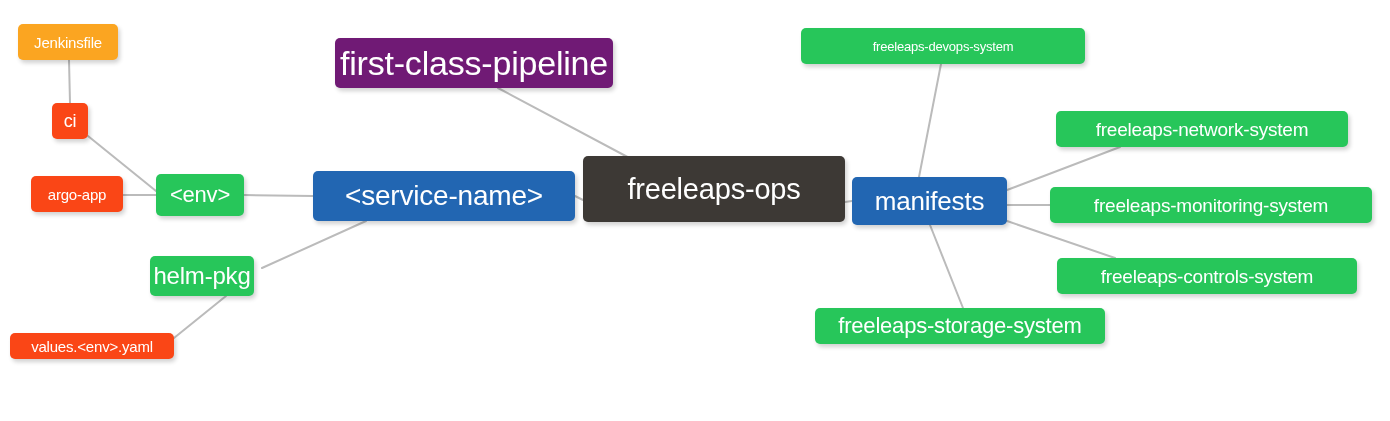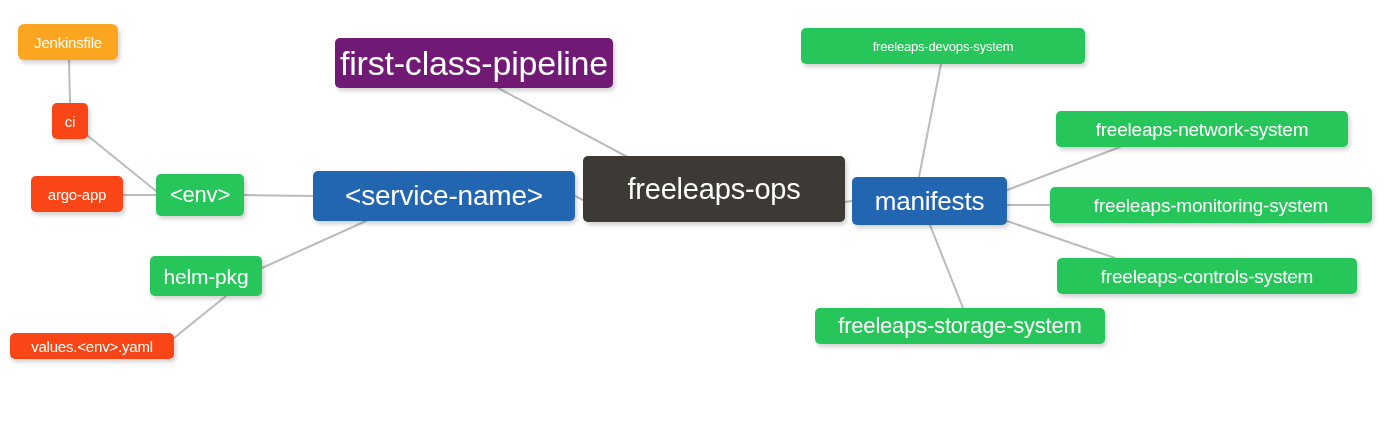--- a/index.html
+++ b/index.html
@@ -51,33 +51,33 @@
       <line x1="575" y1="196" x2="583" y2="200" stroke="#bbbbbb" stroke-width="2" stroke-linecap="round"></line>
       <line x1="498" y1="88" x2="652" y2="170" stroke="#bbbbbb" stroke-width="2" stroke-linecap="round"></line>
       <line x1="845" y1="202" x2="852" y2="201" stroke="#bbbbbb" stroke-width="2" stroke-linecap="round"></line>
       <line x1="919" y1="177" x2="941" y2="64" stroke="#bbbbbb" stroke-width="2" stroke-linecap="round"></line>
       <line x1="1007" y1="190" x2="1120" y2="147" stroke="#bbbbbb" stroke-width="2" stroke-linecap="round"></line>
       <line x1="1007" y1="205" x2="1050" y2="205" stroke="#bbbbbb" stroke-width="2" stroke-linecap="round"></line>
       <line x1="1007" y1="221" x2="1115" y2="258" stroke="#bbbbbb" stroke-width="2" stroke-linecap="round"></line>
       <line x1="930" y1="225" x2="963" y2="308" stroke="#bbbbbb" stroke-width="2" stroke-linecap="round"></line>
     </svg>
   <div id="nodes">
-      <div class="node" style="left: 18px; top: 24px; width: 100px; height: 36px; background: rgb(251, 165, 33); font-size: 15px; border-radius: 6px;">
+      <div class="node" style="left: 18px; top: 24px; width: 100px; height: 36px; background: rgb(251, 165, 33); font-size: 15px;">
         <span>Jenkinsfile</span>
       </div>
-      <div class="node" style="left: 52px; top: 103px; width: 36px; height: 36px; background: rgb(250, 70, 22); font-size: 15px; align-items: center;">
+      <div class="node" style="left: 52px; top: 103px; width: 36px; height: 36px; background: rgb(250, 70, 22); font-size: 18px; align-items: center;">
         <span>ci</span>
       </div>
       <div class="node" style="left: 31px; top: 176px; width: 92px; height: 36px; background: rgb(250, 70, 22); font-size: 15px; align-items: center;">
         <span>argo-app</span>
       </div>
       <div class="node" style="left: 156px; top: 174px; width: 88px; height: 42px; background: rgb(39, 198, 90); font-size: 22px;">
         <span>&lt;env&gt;</span>
       </div>
-      <div class="node" style="left: 150px; top: 256px; width: 112px; height: 40px; background: rgb(39, 198, 90); font-size: 21px;">
+      <div class="node" style="left: 150px; top: 256px; width: 104px; height: 40px; background: rgb(39, 198, 90); font-size: 24px;">
         <span>helm-pkg</span>
       </div>
       <div class="node" style="left: 10px; top: 333px; width: 164px; height: 26px; background: rgb(250, 70, 22); font-size: 15px;">
         <span>values.&lt;env&gt;.yaml</span>
       </div>
       <div class="node" style="left: 315px; top: 38px; width: 278px; height: 50px; background: #701a75; font-size: 34px; margin-left: 20px;">
         <span>first-class-pipeline</span>
       </div>
       <div class="node" style="left: 313px; top: 171px; width: 262px; height: 50px; background: rgb(34, 102, 178); font-size: 28px;">
         <span>&lt;service-name&gt;</span>

